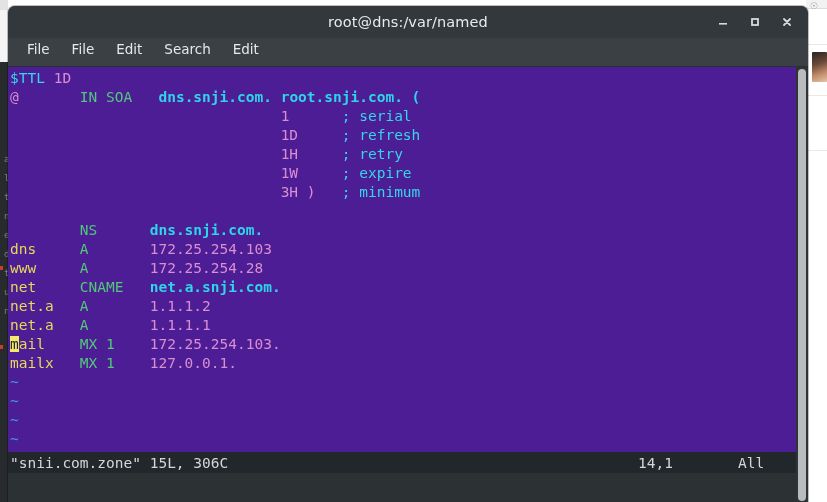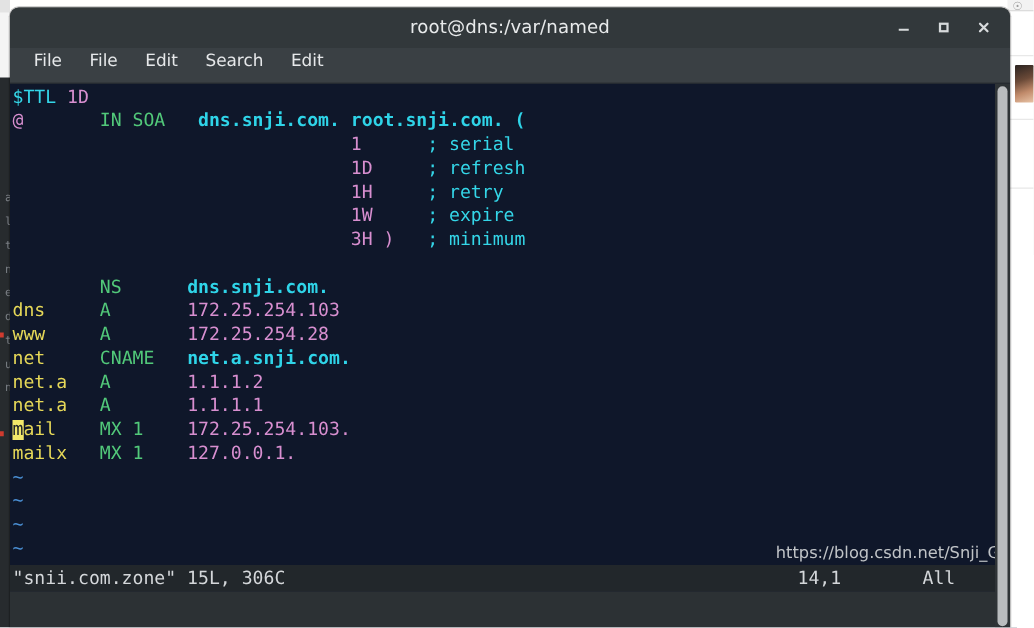--- a/index.html
+++ b/index.html
@@ -167,21 +167,21 @@
     padding: 3px 11px;
     cursor: default;
     font-family: "DejaVu Sans", sans-serif;
     border-radius: 2px;
   }
 
   
   .term-body {
     position: relative;
     height: 406px;
-    background: #0f172a;
+    background: #4c1d95;
     padding: 0;
     overflow: hidden;
   }
   .vim-area {
     position: absolute;
     left: 0;
     top: 0;
     right: 12px;
     bottom: 0;
     padding: 2px 0 0 0;
@@ -326,21 +326,20 @@
 
     <div class="term-body">
       <div class="vim-area" id="vim-area"><div class="vline"><span class="c-key">$TTL </span><span class="c-num">1D</span></div><div class="vline"><span class="c-num">@</span><span class="c-plain">       </span><span class="c-type">IN SOA</span><span class="c-plain">   </span><span class="c-domain">dns.snji.com. root.snji.com. (</span></div><div class="vline"><span class="c-plain">                               </span><span class="c-num">1</span><span class="c-plain">      </span><span class="c-comment">; serial</span></div><div class="vline"><span class="c-plain">                               </span><span class="c-num">1D</span><span class="c-plain">     </span><span class="c-comment">; refresh</span></div><div class="vline"><span class="c-plain">                               </span><span class="c-num">1H</span><span class="c-plain">     </span><span class="c-comment">; retry</span></div><div class="vline"><span class="c-plain">                               </span><span class="c-num">1W</span><span class="c-plain">     </span><span class="c-comment">; expire</span></div><div class="vline"><span class="c-plain">                               </span><span class="c-num">3H )</span><span class="c-plain">   </span><span class="c-comment">; minimum</span></div><div class="vline"><span class="c-plain"></span></div><div class="vline"><span class="c-plain">        </span><span class="c-type">NS</span><span class="c-plain">      </span><span class="c-domain">dns.snji.com.</span></div><div class="vline"><span class="c-host">dns</span><span class="c-plain">     </span><span class="c-type">A</span><span class="c-plain">       </span><span class="c-num">172.25.254.103</span></div><div class="vline"><span class="c-host">www</span><span class="c-plain">     </span><span class="c-type">A</span><span class="c-plain">       </span><span class="c-num">172.25.254.28</span></div><div class="vline"><span class="c-host">net</span><span class="c-plain">     </span><span class="c-type">CNAME</span><span class="c-plain">   </span><span class="c-domain">net.a.snji.com.</span></div><div class="vline"><span class="c-host">net.a</span><span class="c-plain">   </span><span class="c-type">A</span><span class="c-plain">       </span><span class="c-num">1.1.1.2</span></div><div class="vline"><span class="c-host">net.a</span><span class="c-plain">   </span><span class="c-type">A</span><span class="c-plain">       </span><span class="c-num">1.1.1.1</span></div><div class="vline"><span class="cursor-blk">m</span><span class="c-host">ail</span><span class="c-plain">    </span><span class="c-type">MX 1</span><span class="c-plain">    </span><span class="c-num">172.25.254.103.</span></div><div class="vline"><span class="c-host">mailx</span><span class="c-plain">   </span><span class="c-type">MX 1</span><span class="c-plain">    </span><span class="c-num">127.0.0.1.</span></div><div class="vline"><span class="c-tilde">~</span></div><div class="vline"><span class="c-tilde">~</span></div><div class="vline"><span class="c-tilde">~</span></div><div class="vline"><span class="c-tilde">~</span></div><div class="vline"><span class="c-tilde">~</span></div><div class="vline"><span class="c-tilde">~</span></div><div class="vline"><span class="c-tilde">~</span></div></div>
 
       <div class="statusline">
         <span class="status-file">"snii.com.zone" 15L, 306C</span>
         <span class="status-pos">14,1</span>
         <span class="status-all">All</span>
       </div>
 
-      <div class="watermark">https://blog.csdn.net/Snji_G</div>
     </div>
 
     <div class="term-scrollbar">
       <div class="thumb"></div>
     </div>
   </div>
 
 </div>
 
 </body></html>

